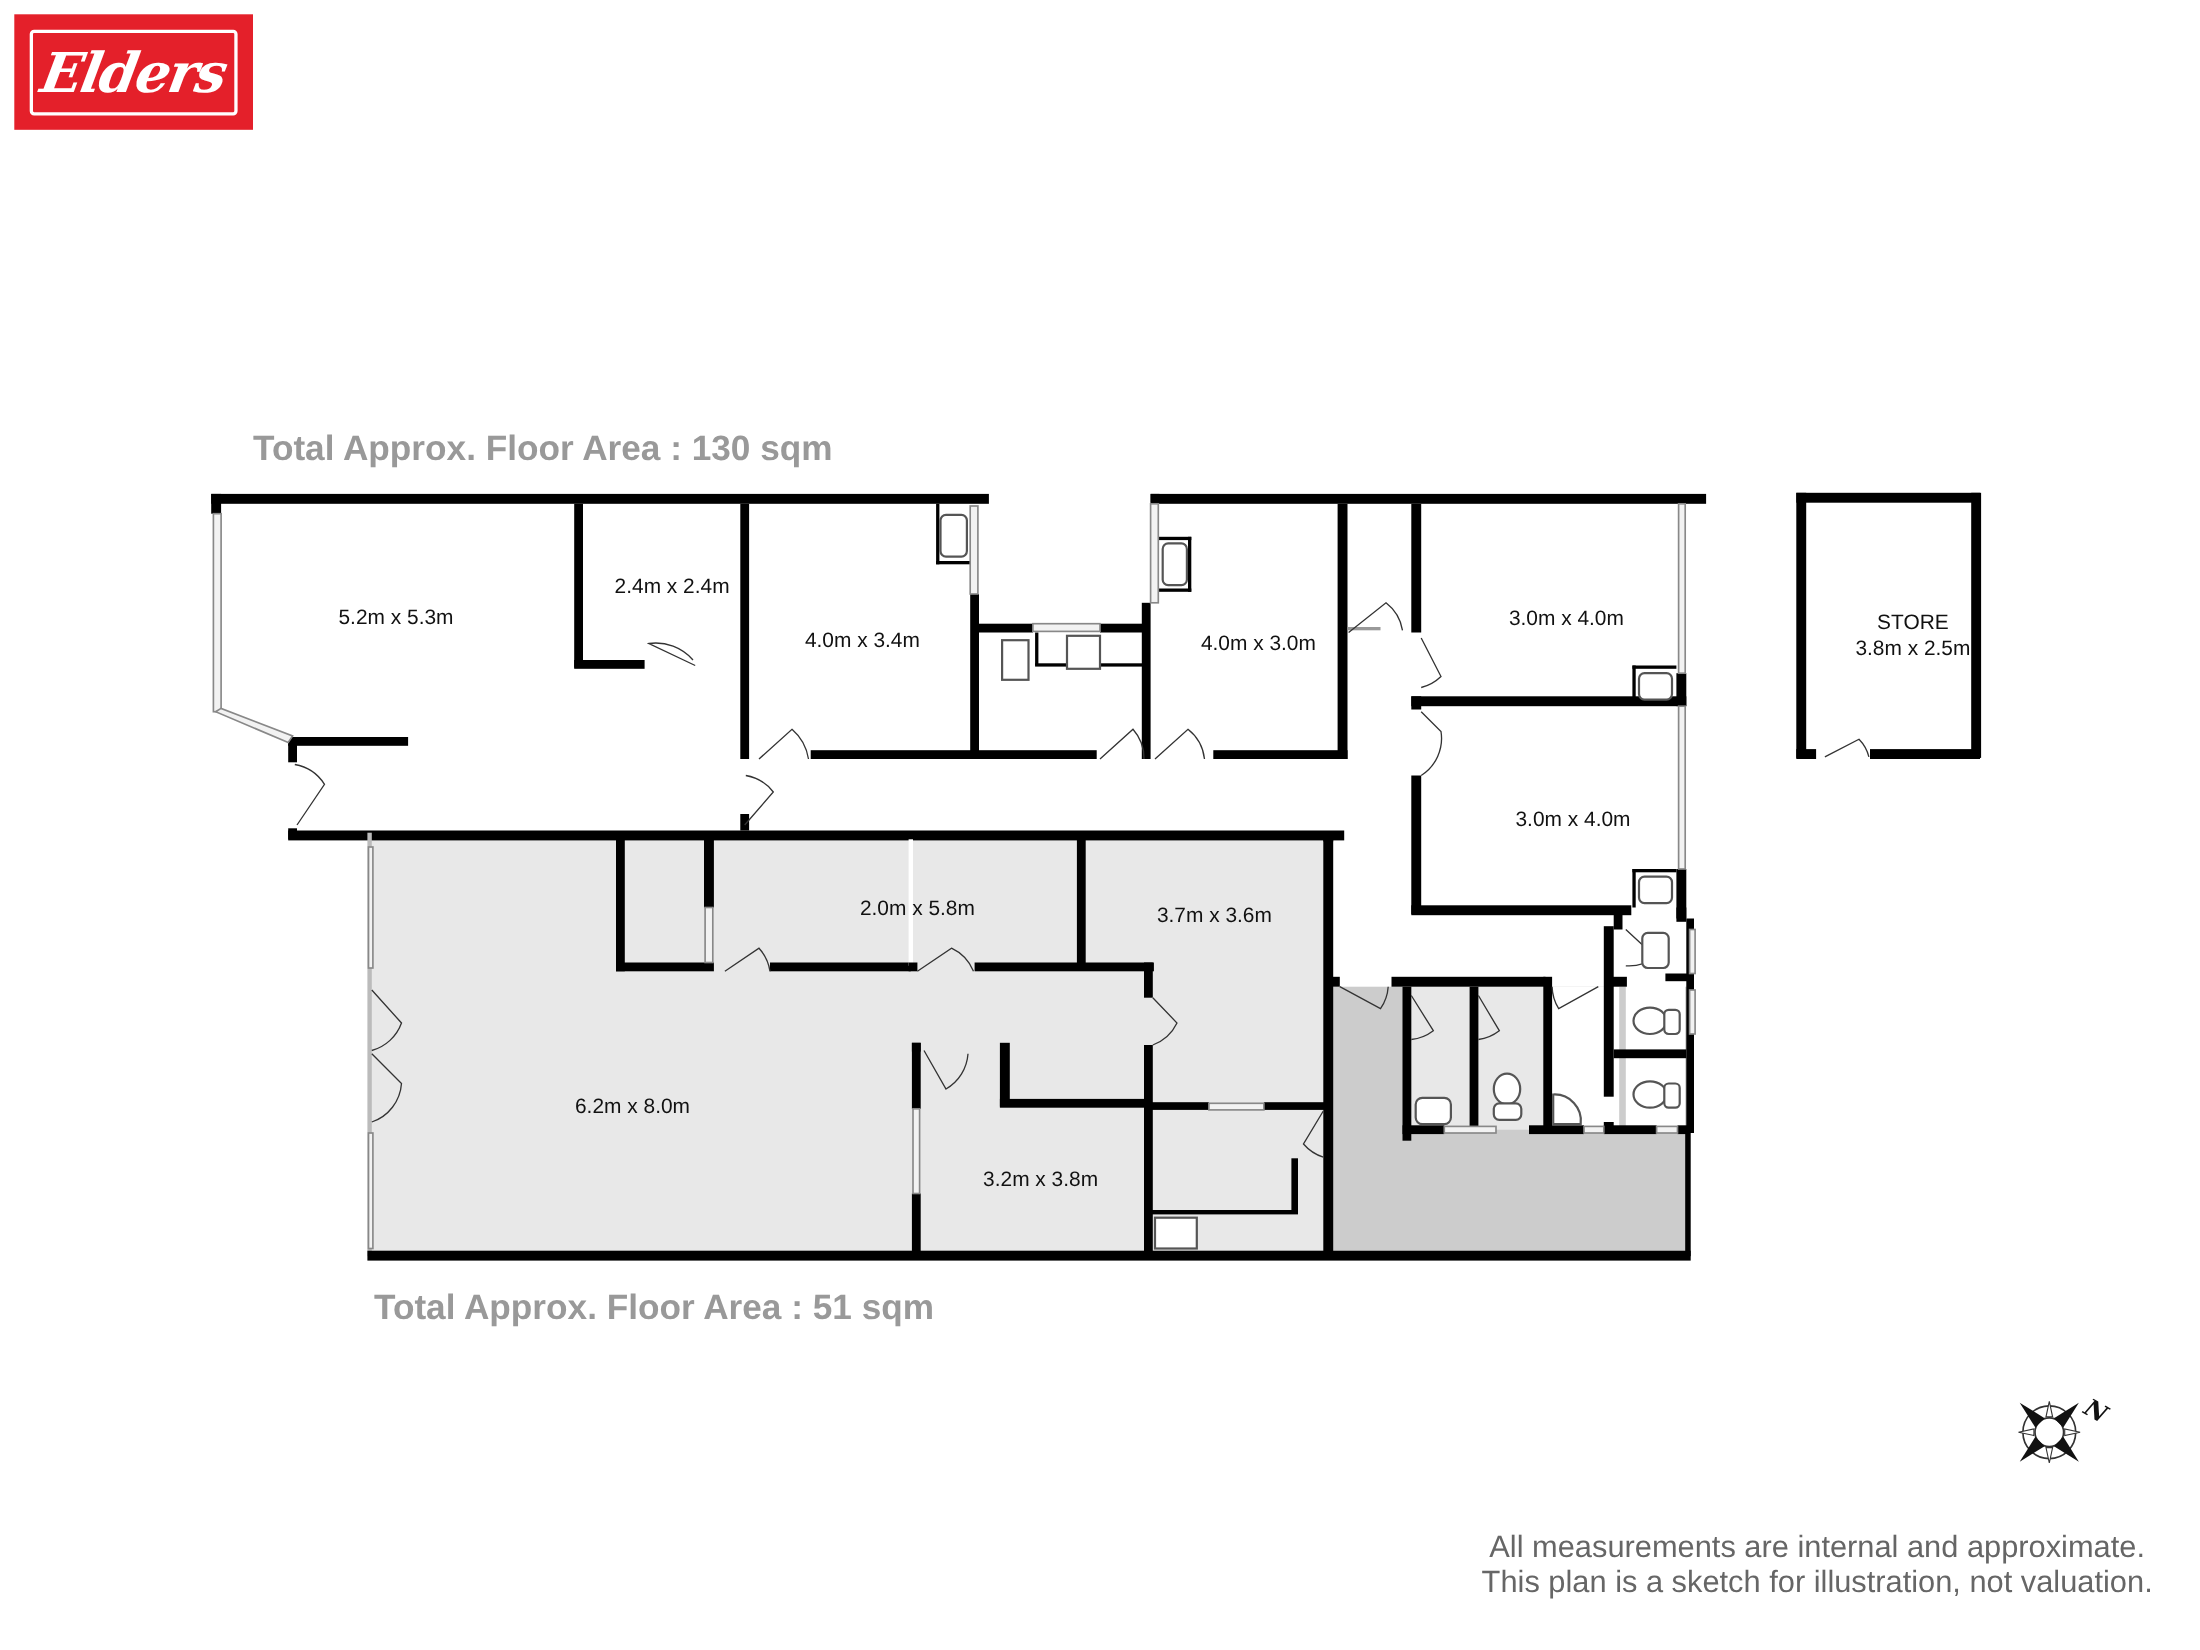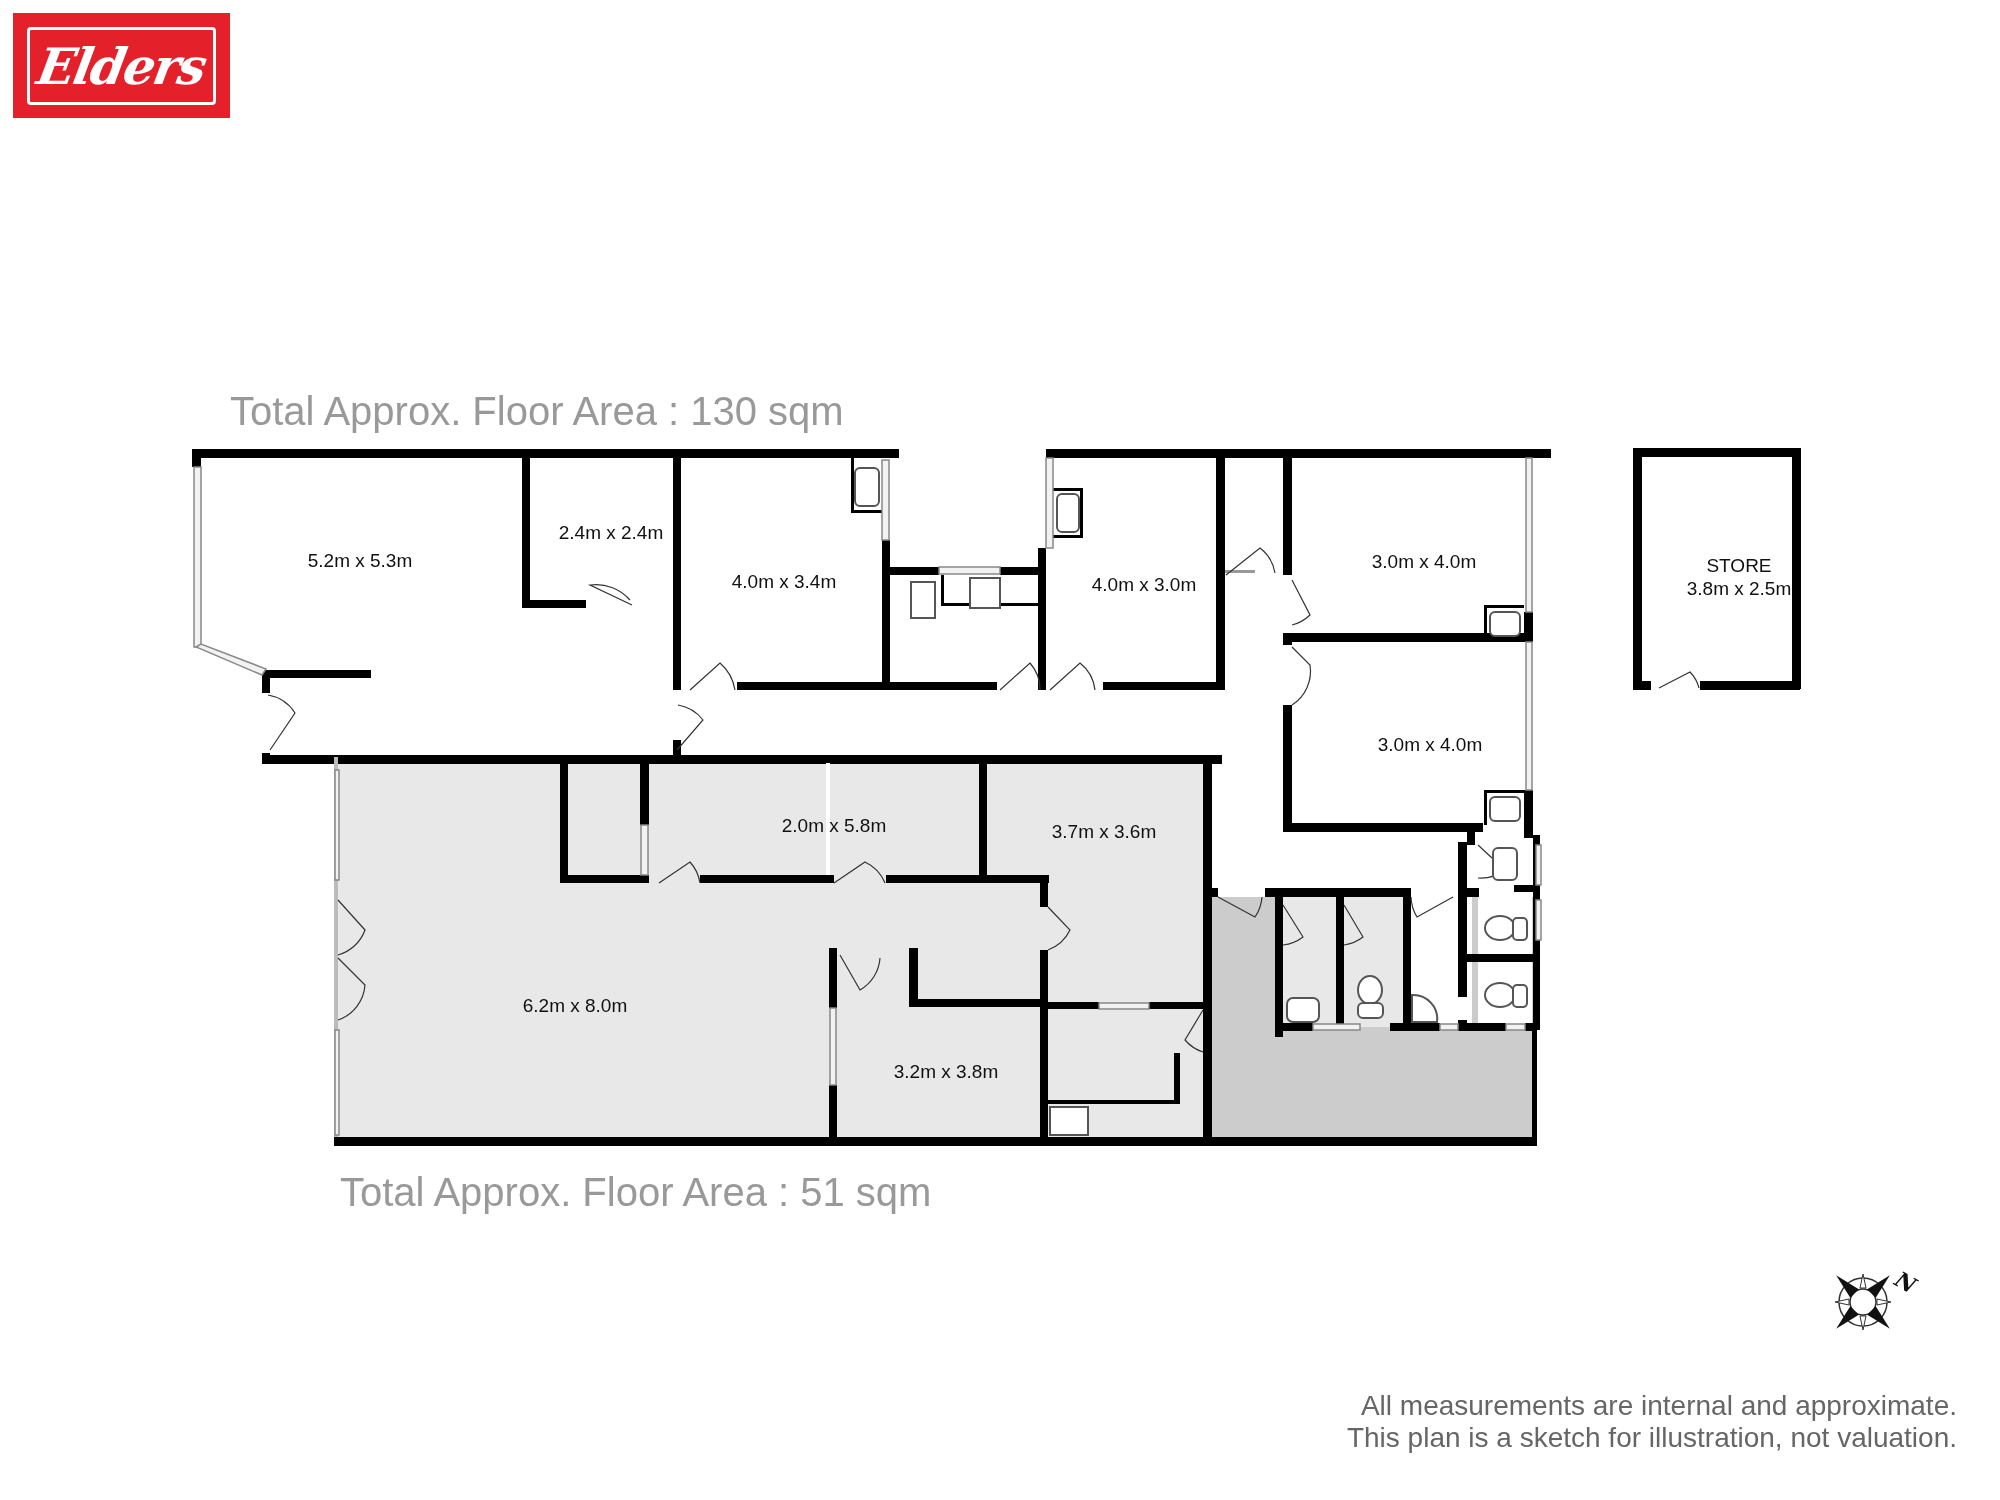--- a/index.html
+++ b/index.html
@@ -5,26 +5,26 @@
   html, body { margin:0; padding:0; background:#ffffff; }
   body { width:2000px; height:1500px; position:relative; overflow:hidden;
          font-family:"Liberation Sans", sans-serif; }
   .logo { position:absolute; left:13px; top:13px; width:217px; height:105px;
           background:#e4202a; }
   .logo-inner { position:absolute; left:14px; top:14px; right:14px; bottom:13px;
           border:3px solid #ffffff; border-radius:4px; box-sizing:border-box;
           display:flex; align-items:center; justify-content:center; }
   .logo-text { color:#ffffff; font-family:"DejaVu Serif", serif; font-style:italic;
           font-weight:bold; font-size:50px; letter-spacing:-2px; transform:skewX(-10deg); }
-  .area-label { position:absolute; color:#999999; font-size:40px; white-space:nowrap; }
+  .area-label { position:absolute; color:#999999; font-size:32px; white-space:nowrap;font-weight:bold; }
   #area-top { left:230px; top:389px; }
   #area-bottom { left:340px; top:1170px; }
   svg.plan { position:absolute; left:0; top:0; }
   .room-label { font-family:"Liberation Sans", sans-serif; font-size:19px; fill:#111; }
-  .disclaimer { position:absolute; right:43px; top:1390px; text-align:right;
+  .disclaimer { position:absolute; right:43px; top:1390px; text-align:center;
           color:#666666; font-size:28px; line-height:32px; }
   .disclaimer div { white-space:nowrap; }
 </style>
 </head>
 <body>
 
 <div class="logo">
   <div class="logo-inner">
     <span class="logo-text">Elders</span>
   </div>

